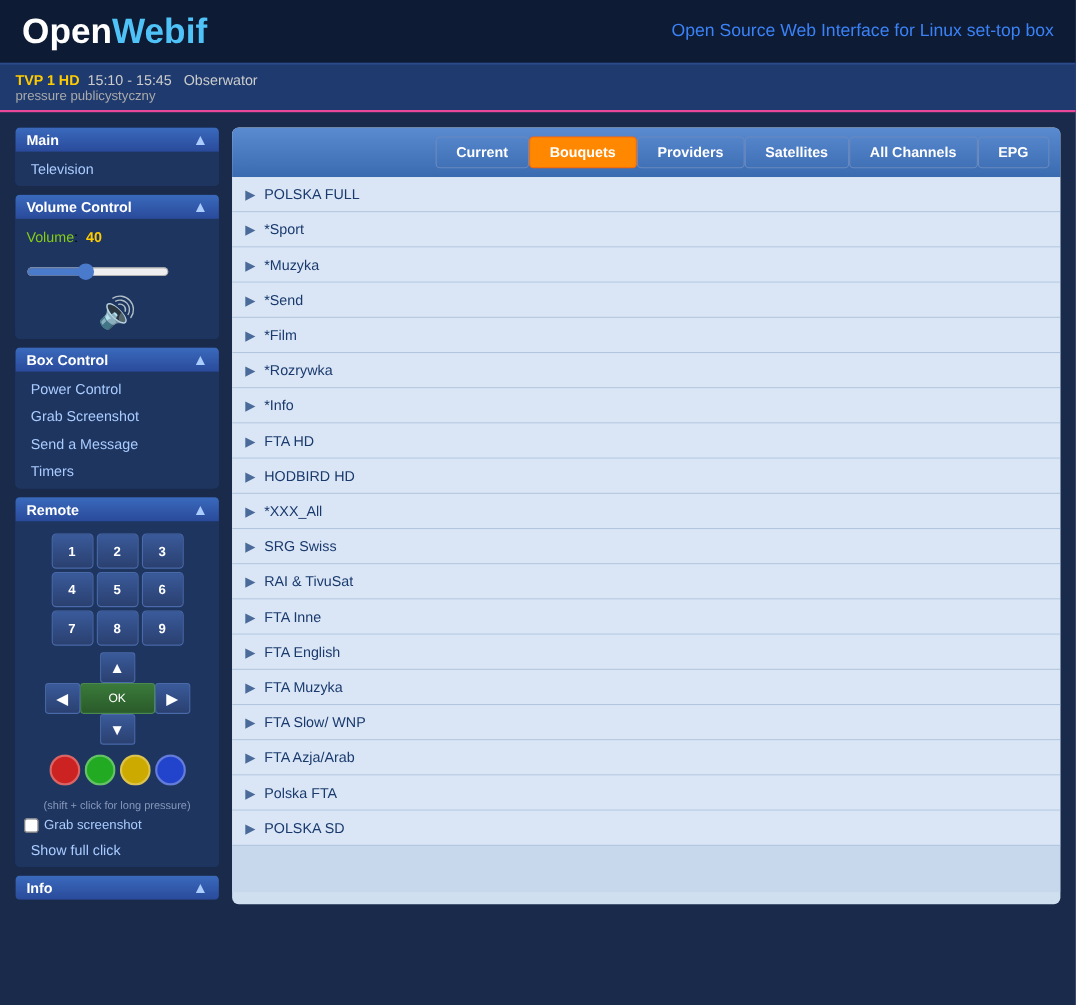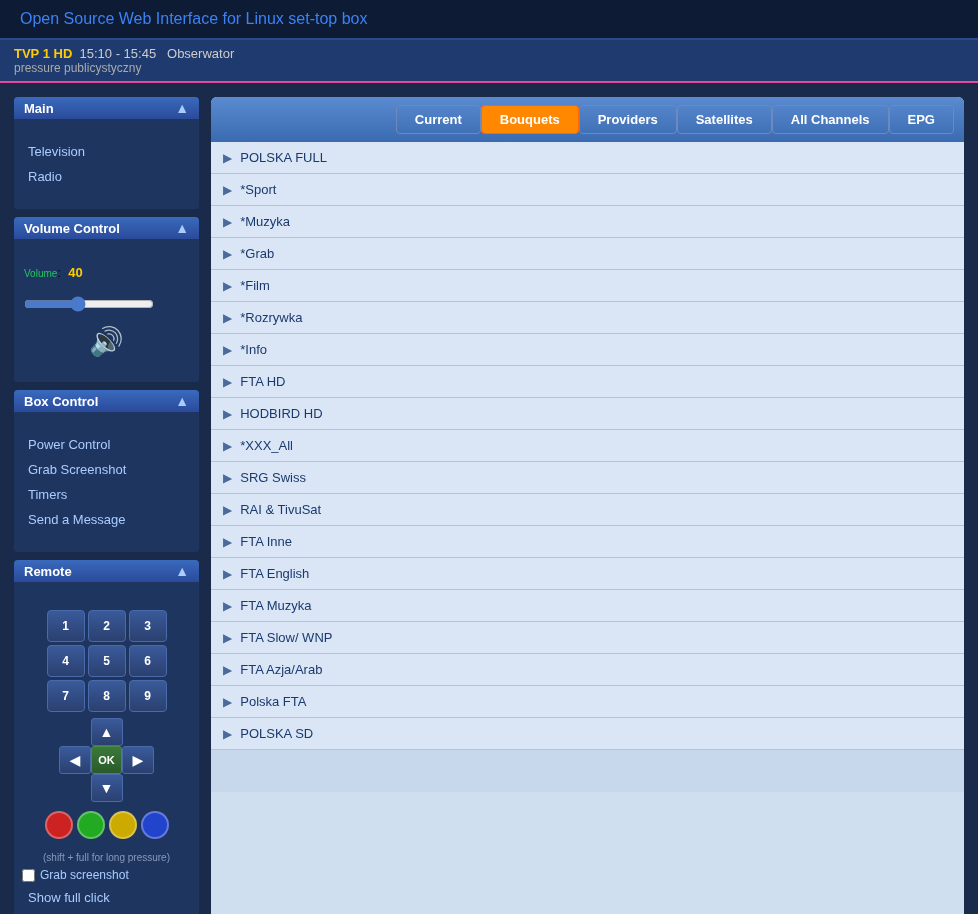--- a/index.html
+++ b/index.html
@@ -21,42 +21,42 @@
 
     
     #main-layout { display: flex; padding: 14px; gap: 12px; }
 
     
     #sidebar { width: 185px; flex-shrink: 0; display: flex; flex-direction: column; gap: 4px; }
 
     .sidebar-section { background: #1e3a6e; border-radius: 4px; overflow: hidden; margin-bottom: 4px; }
     .sidebar-section-header { background: linear-gradient(to bottom, #3a6abd, #2a4a9a); color: white; padding: 3px 10px; display: flex; justify-content: space-between; align-items: center; font-weight: bold; font-size: 13px; cursor: pointer; }
     .sidebar-section-header .collapse-icon { color: #aaccff; font-size: 14px; }
-    .sidebar-section-content { padding: 20px 0; background: #1e3560; }
+    .sidebar-section-content { padding: 3px 0; background: #1e3560; }
     .sidebar-item { padding: 5px 14px; color: #aaccff; cursor: pointer; font-size: 13px; display: block; text-decoration: none; }
 
     
     .volume-row { padding: 6px 10px; }
-    .volume-label { color: #22c55e; font-size: 10px; }
+    .volume-label { color: #84cc16; font-size: 13px; }
     .volume-value { color: #ffcc00; font-weight: bold; }
     .volume-slider-wrap { margin-top: 4px; }
     input[type=range] { width: 130px; accent-color: #4a7acc; }
     .volume-icon { display: flex; justify-content: center; padding: 4px 0; font-size: 28px; }
 
     
     .remote-grid { padding: 8px; display: flex; flex-direction: column; align-items: center; gap: 3px; }
     .remote-row { display: flex; gap: 3px; }
     .remote-btn { width: 38px; height: 32px; background: linear-gradient(to bottom, #3a5a9a, #2a4070); color: white; border: 1px solid #4a6aaa; border-radius: 4px; font-size: 12px; font-weight: bold; cursor: pointer; display: flex; align-items: center; justify-content: center; }
     .remote-btn.menu-btn { font-size: 10px; }
     .remote-btn.exit-btn { font-size: 10px; }
 
     .remote-dpad { display: flex; flex-direction: column; align-items: center; gap: 0; margin: 3px 0; }
     .dpad-row { display: flex; gap: 0; }
     .dpad-btn { width: 32px; height: 28px; background: linear-gradient(to bottom, #3a5a9a, #2a4070); color: white; border: 1px solid #4a6aaa; font-size: 14px; cursor: pointer; display: flex; align-items: center; justify-content: center; border-radius: 3px; }
-    .dpad-center { width: 31px; height: 28px; background: linear-gradient(to bottom, #3a7a3a, #2a5a2a); color: white; border: 1px solid #4a8a4a; font-size: 11px; font-weight: bold; cursor: pointer; display: flex; align-items: center; justify-content: center; border-radius: 3px; }
+    .dpad-center { width: 68px; height: 28px; background: linear-gradient(to bottom, #3a7a3a, #2a5a2a); color: white; border: 1px solid #4a8a4a; font-size: 11px; font-weight: normal; cursor: pointer; display: flex; align-items: center; justify-content: center; border-radius: 3px; }
 
     .color-btns { display: flex; gap: 4px; margin: 3px 0; }
     .color-btn { width: 28px; height: 28px; border-radius: 50%; border: 2px solid rgba(255,255,255,0.3); cursor: pointer; }
     .color-btn.red { background: #cc2222; }
     .color-btn.green { background: #22aa22; }
     .color-btn.yellow { background: #ccaa00; }
     .color-btn.blue { background: #2244cc; }
 
     .remote-note { color: #8899bb; font-size: 10px; text-align: center; padding: 2px 6px; }
     .grab-screenshot-row { display: flex; align-items: center; gap: 5px; padding: 3px 8px; }
@@ -75,20 +75,23 @@
 
     
     .bouquets-list::-webkit-scrollbar { width: 8px; }
     .bouquets-list::-webkit-scrollbar-track { background: #b0c4de; }
     .bouquets-list::-webkit-scrollbar-thumb { background: #7090b0; border-radius: 3px; }
   </style>
 </head>
 <body>
 
 <div id="header">
+  <div id="logo">
+    <span class="open">Open</span><span class="webif">Webif</span>
+  </div>
   <div id="tagline">Open Source Web Interface for Linux set-top box</div>
 </div>
 
 <div id="nowplaying">
   <div>
     <span class="channel">TVP 1 HD</span>
     <span class="time"> &nbsp;<span>15:10 - 15:45</span></span>
     <span class="show">&nbsp; <span>Obserwator</span></span>
   </div>
   <div class="desc">pressure publicystyczny</div>
@@ -98,21 +101,20 @@
 
   <div id="sidebar">
 
     <div class="sidebar-section">
       <div class="sidebar-section-header">
         <span>Main</span>
         <span class="collapse-icon">▲</span>
       </div>
       <div class="sidebar-section-content">
         <a class="sidebar-item">Television</a>
-        <a class="sidebar-item">Radio</a>
       </div>
     </div>
 
     <div class="sidebar-section">
       <div class="sidebar-section-header">
         <span>Volume Control</span>
         <span class="collapse-icon">▲</span>
       </div>
       <div class="sidebar-section-content">
         <div class="volume-row">
@@ -127,22 +129,22 @@
     </div>
 
     <div class="sidebar-section">
       <div class="sidebar-section-header">
         <span>Box Control</span>
         <span class="collapse-icon">▲</span>
       </div>
       <div class="sidebar-section-content">
         <a class="sidebar-item">Power Control</a>
         <a class="sidebar-item">Grab Screenshot</a>
+        <a class="sidebar-item">Send a Message</a>
         <a class="sidebar-item">Timers</a>
-        <a class="sidebar-item">Send a Message</a>
       </div>
     </div>
 
     <div class="sidebar-section">
       <div class="sidebar-section-header">
         <span>Remote</span>
         <span class="collapse-icon">▲</span>
       </div>
       <div class="sidebar-section-content">
         <div class="remote-grid">
@@ -180,21 +182,21 @@
             </div>
           </div>
 
           <div class="color-btns">
             <div class="color-btn red"></div>
             <div class="color-btn green"></div>
             <div class="color-btn yellow"></div>
             <div class="color-btn blue"></div>
           </div>
         </div>
-        <div class="remote-note">(shift + full for long pressure)</div>
+        <div class="remote-note">(shift + click for long pressure)</div>
         <div class="grab-screenshot-row">
           <input type="checkbox" id="grab-cb" style="">
           <label for="grab-cb">Grab screenshot</label>
         </div>
         <a class="sidebar-item">Show full click</a>
       </div>
     </div>
 
     <div class="sidebar-section">
       <div class="sidebar-section-header">
@@ -224,21 +226,21 @@
         <div class="bouquet-item">
           <span class="arrow">▶</span>
           <span>*Sport</span>
         </div>
         <div class="bouquet-item">
           <span class="arrow">▶</span>
           <span>*Muzyka</span>
         </div>
         <div class="bouquet-item">
           <span class="arrow">▶</span>
-          <span>*Grab</span>
+          <span>*Send</span>
         </div>
         <div class="bouquet-item">
           <span class="arrow">▶</span>
           <span>*Film</span>
         </div>
         <div class="bouquet-item">
           <span class="arrow">▶</span>
           <span>*Rozrywka</span>
         </div>
         <div class="bouquet-item">

